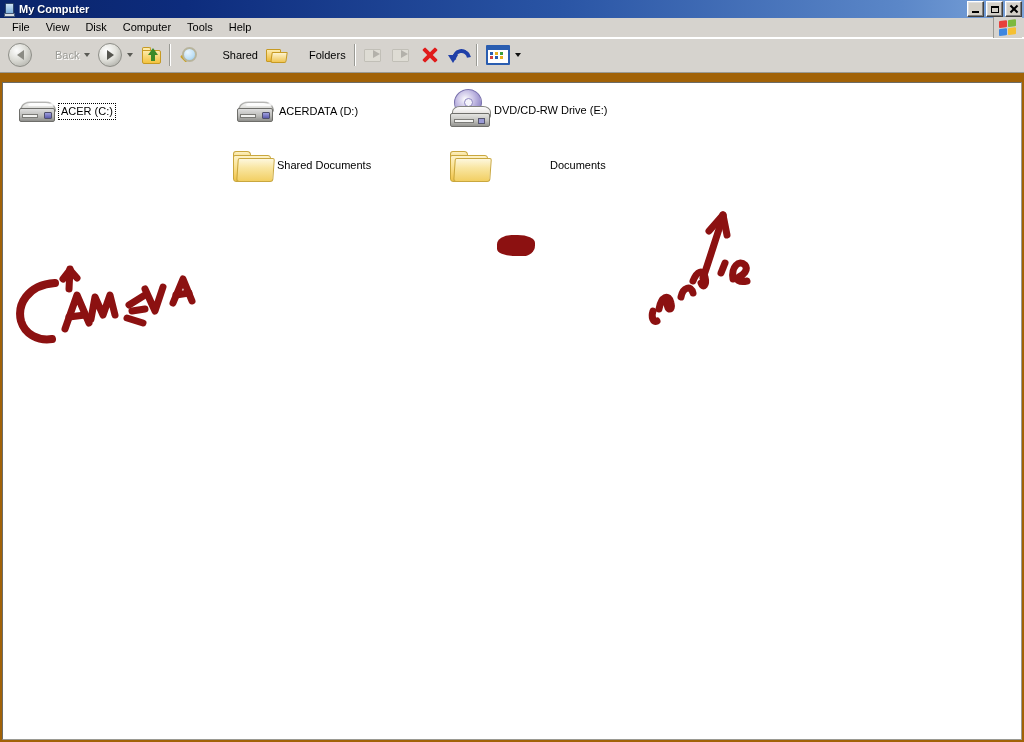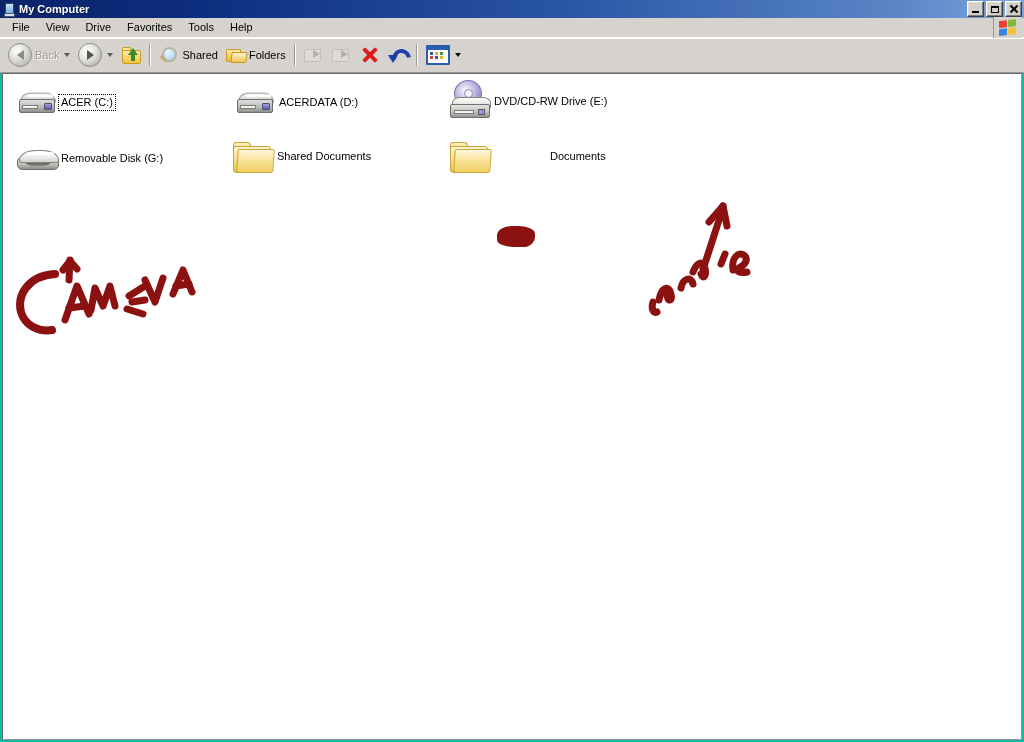--- a/index.html
+++ b/index.html
@@ -161,21 +161,21 @@
     box-shadow: inset 0 1px 0 #ffffff;
   }
   .tb-item {
     display: flex;
     align-items: center;
     height: 28px;
     padding: 0 4px;
     gap: 3px;
     white-space: nowrap;
   }
-  .tb-label { font-size: 11px; color: #000; }
+  .tb-label { font-size: 11px; color: #000; margin-left: 20px; }
   .tb-label.disabled { color: #9b9b96; text-shadow: 1px 1px 0 #ffffff; }
   .tb-sep {
     width: 1px; height: 22px;
     background: #9a9a94;
     border-right: 1px solid #ffffff;
     margin: 0 4px;
   }
   .tb-caret {
     width: 0; height: 0;
     border-left: 3px solid transparent;
@@ -295,22 +295,22 @@
   .vb1 { left: 2px;  top: 5px;  background: #2a5db0; }
   .vb2 { left: 7px;  top: 5px;  background: #e8b020; }
   .vb3 { left: 12px; top: 5px;  background: #3a9e3a; }
   .vb4 { left: 2px;  top: 9px;  background: #d04040; }
   .vb5 { left: 7px;  top: 9px;  background: #2a5db0; }
   .vb6 { left: 12px; top: 9px;  background: #e8b020; }
 
   
   .content-wrap {
     flex: 1 1 auto;
-    background: #14b8a6;
-    padding: 0 2px 2px 2px;
+    background: #a16207;
+    padding: 9px 2px 2px 2px;
     box-sizing: border-box;
     display: flex;
   }
   .content {
     flex: 1 1 auto;
     background: #ffffff;
     border: 1px solid #9a9a94;
     border-top-color: #6b6b66;
     border-left-color: #6b6b66;
     position: relative;
@@ -487,22 +487,22 @@
         </div>
       <div class="tbtn">
           <span class="glyph-close"></span>
         </div>
     </div>
   </div>
 
   <div class="menubar">
     <div class="menu-item">File</div>
     <div class="menu-item">View</div>
-    <div class="menu-item">Drive</div>
-    <div class="menu-item">Favorites</div>
+    <div class="menu-item">Disk</div>
+    <div class="menu-item">Computer</div>
     <div class="menu-item">Tools</div>
     <div class="menu-item">Help</div>
     <div class="menu-spacer"></div>
     <div class="winflag-btn">
       <div class="winflag">
         <i class="wf-r"></i>
           <i class="wf-g"></i>
           <i class="wf-b"></i>
           <i class="wf-y"></i>
       </div>
@@ -637,32 +637,20 @@
               <span class="tray"></span>
                 <span class="case"></span>
               <span class="caseslot"></span>
                 <span class="caseled"></span>
             </span>
           </span>
           <span class="file-label">DVD/CD-RW Drive (E:)</span>
         </div>
 
 
-        <div class="file-item" style="left:10px; top:64px;">
-          <span class="file-icon">
-            <span class="rmv">
-                <span class="base"></span>
-                <span class="mouth"></span>
-                <span class="lid">
-                  <span class="hl"></span>
-                </span>
-              </span>
-          </span>
-          <span class="file-label">Removable Disk (G:)</span>
-        </div>
 
         <div class="file-item" style="left:226px; top:60px; height:44px;">
           <span class="file-icon" style="height:44px;">
             <span class="fld2">
                 <span class="tabp"></span>
                 <span class="bodyp"></span>
                 <span class="flap"></span>
               </span>
           </span>
           <span class="file-label">Shared Documents</span>

